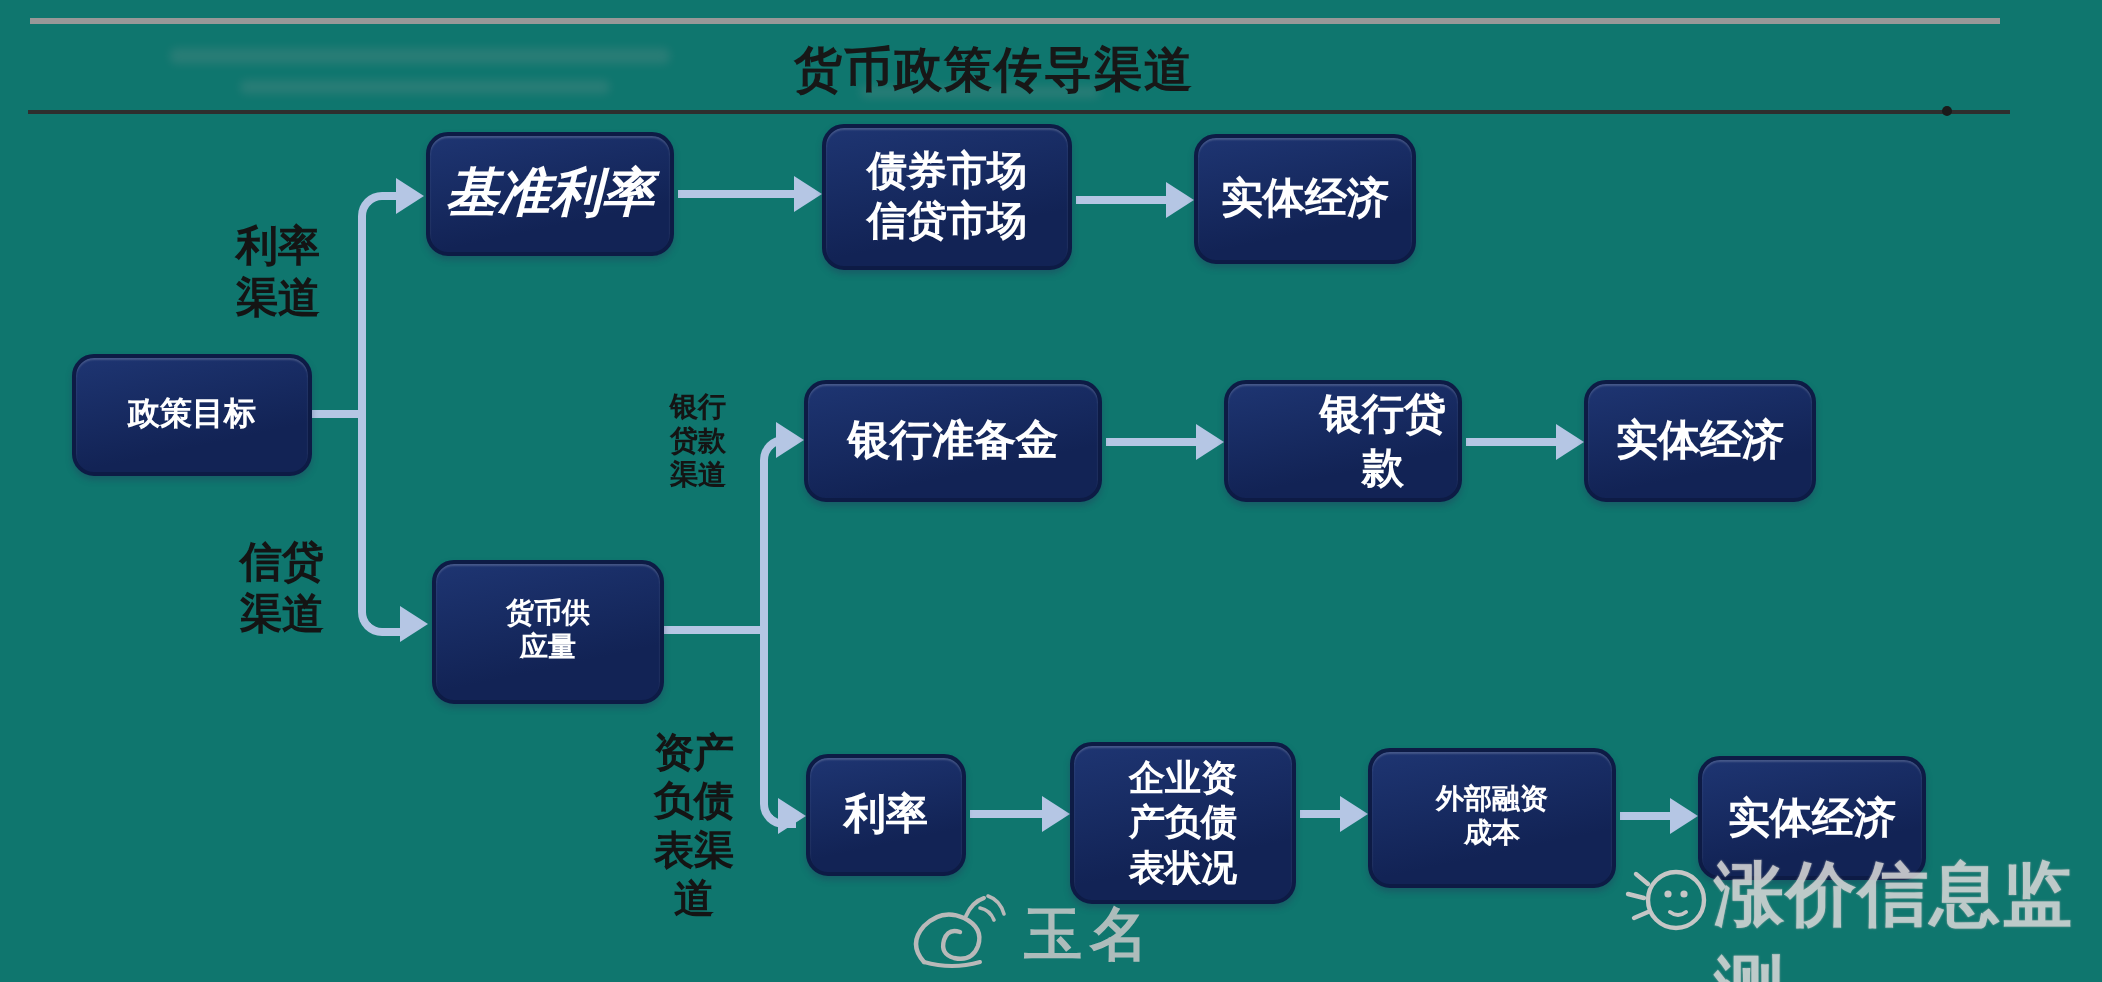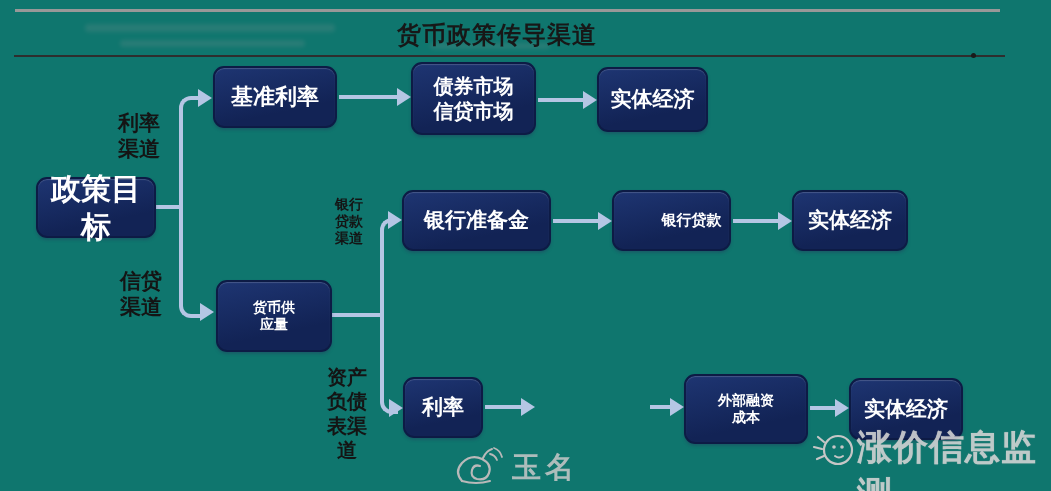--- a/index.html
+++ b/index.html
@@ -101,31 +101,34 @@
   <div class="h" style="left:733px; top:219px; width:46px;"></div>
   <div class="head" style="left:778px; top:212px;"></div>
 
   <div class="h" style="left:485px; top:405px; width:37px;"></div>
   <div class="head" style="left:521px; top:398px;"></div>
   <div class="h" style="left:650px; top:405px; width:21px;"></div>
   <div class="head" style="left:670px; top:398px;"></div>
   <div class="h" style="left:810px; top:406px; width:26px;"></div>
   <div class="head" style="left:835px; top:399px;"></div>
 
-  <div class="node" style="left:36px;  top:177px; width:120px; height:61px; font-size:30px;">政策目标</div>
-  <div class="node" style="left:213px; top:66px;  width:124px; height:62px; font-size:22px;">基准利率</div>
+  <div class="node" style="left:36px;  top:177px; width:120px; height:61px; font-size:16px;">政策目标</div>
+  <div class="node" style="left:213px; top:66px;  width:124px; height:62px; font-size:26px;font-style:italic;">基准利率</div>
   <div class="node" style="left:411px; top:62px;  width:125px; height:73px; font-size:20px;">债券市场
 信贷市场</div>
   <div class="node" style="left:597px; top:67px;  width:111px; height:65px; font-size:21px;">实体经济</div>
   <div class="node" style="left:402px; top:190px; width:149px; height:61px; font-size:21px;">银行准备金</div>
-  <div class="node" style="left:612px; top:190px; width:119px; height:61px; font-size:15px;padding-left:40px;">银行贷款</div>
+  <div class="node" style="left:612px; top:190px; width:119px; height:61px; font-size:21px;padding-left:40px;">银行贷款</div>
   <div class="node" style="left:792px; top:190px; width:116px; height:61px; font-size:21px;">实体经济</div>
   <div class="node" style="left:216px; top:280px; width:116px; height:72px; font-size:14px;">货币供
 应量</div>
   <div class="node" style="left:403px; top:377px; width:80px;  height:61px; font-size:21px;">利率</div>
+  <div class="node" style="left:535px; top:371px; width:113px; height:81px; font-size:18px;">企业资
+产负债
+表状况</div>
   <div class="node" style="left:684px; top:374px; width:124px; height:70px; font-size:14px;">外部融资
 成本</div>
   <div class="node" style="left:849px; top:378px; width:114px; height:62px; font-size:21px;">实体经济</div>
 
   <div class="wm" style="left:450px; top:444px;">
     <svg width="60" height="44" viewBox="0 0 60 44" fill="none">
       <path d="M12 37 q-8 -9 0 -18 q9 -9 20 -4 q10 5 7 14 q-3 8 -12 6 q-7 -2 -5 -9 q2 -6 8 -4" stroke="#b9b9b9" stroke-width="2.2" fill="none" stroke-linecap="round"></path>
       <path d="M33 14 q3 -7 9 -9" stroke="#b9b9b9" stroke-width="2" fill="none" stroke-linecap="round"></path>
       <path d="M40 10 q5 1 7 6 M44 4 q6 2 8 9" stroke="#b9b9b9" stroke-width="1.8" fill="none" stroke-linecap="round"></path>
       <path d="M12 37 q14 4 28 0" stroke="#b9b9b9" stroke-width="2" fill="none" stroke-linecap="round"></path>

